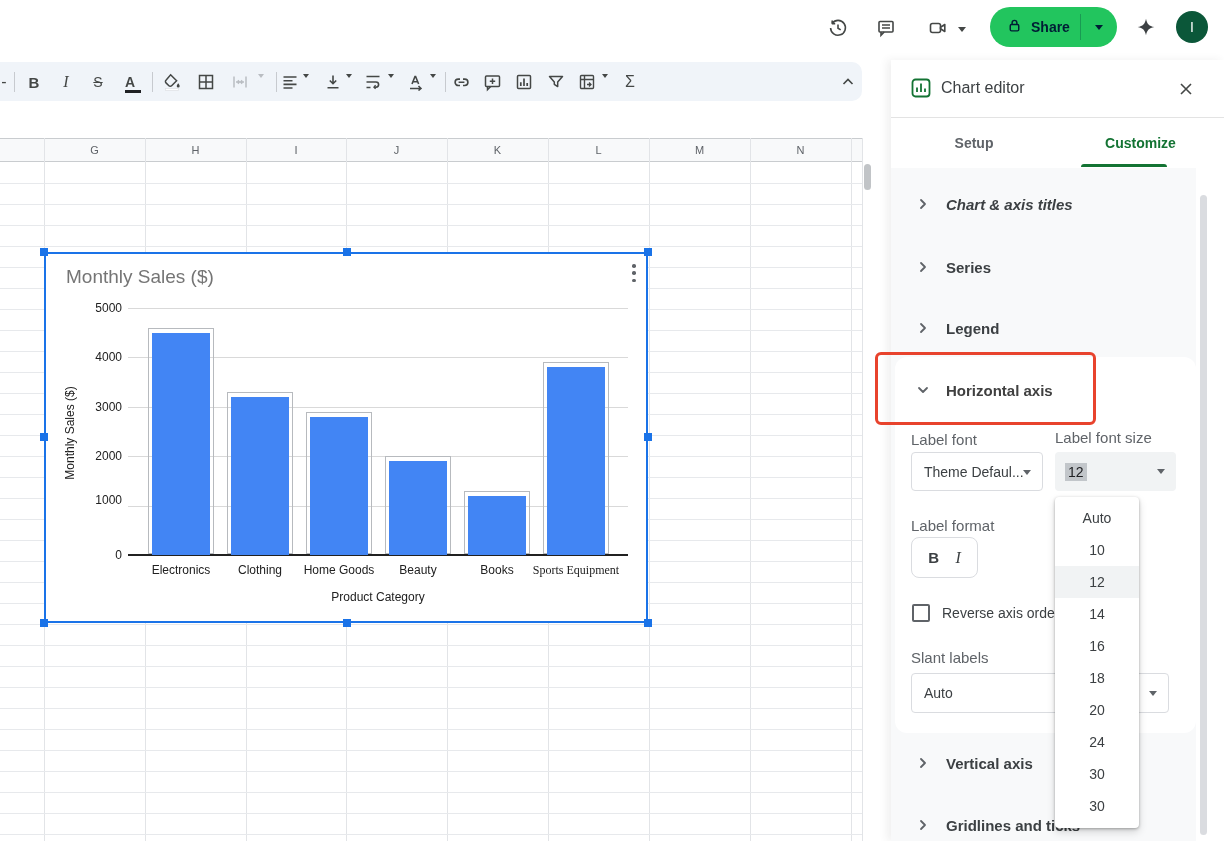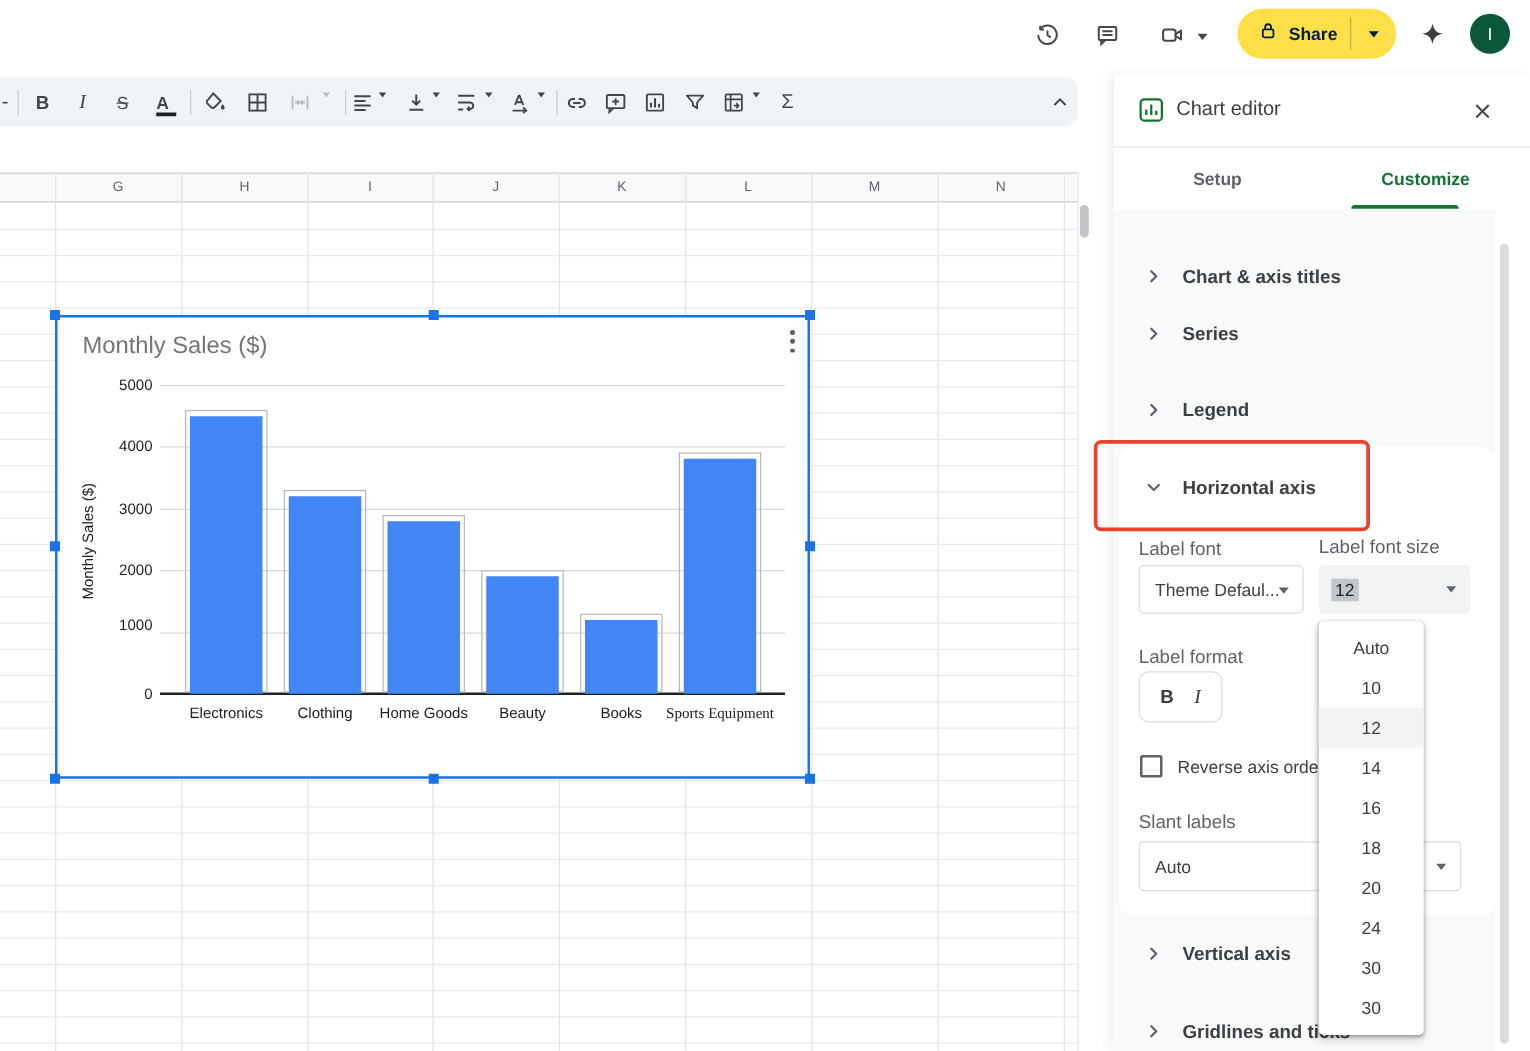--- a/index.html
+++ b/index.html
@@ -3,21 +3,21 @@
 <meta charset="utf-8">
 <style>
   * { box-sizing: border-box; margin:0; padding:0; }
   html,body { width:1224px; height:841px; }
   body { position:relative; font-family:"Liberation Sans", sans-serif; background:#fff; overflow:hidden; }
   .abs { position:absolute; }
 
   
   .iconbtn { display:flex; align-items:center; justify-content:center; border-radius:50%; cursor:pointer; }
   .caret { width:0; height:0; border:4px solid transparent; border-top:5px solid #444746; margin-top:5px; }
-  .share-pill { left:990px; top:7px; width:127px; height:40px; background:#fde047; border-radius:20px; display:flex; align-items:center; z-index:3;}
+  .share-pill { left:990px; top:7px; width:127px; height:40px; background:#22c55e; border-radius:20px; display:flex; align-items:center; z-index:3;}
   .share-main { display:flex; align-items:center; gap:8px; padding:0 10px 0 16px; height:100%; cursor:pointer; }
   .share-txt { font-size:14px; font-weight:700; color:#001d35; }
   .share-div { width:1px; height:26px; background:rgba(0,29,53,.25); }
   .share-caret-zone { flex:1; display:flex; justify-content:center; cursor:pointer; }
   .share-caret-zone .caret{ border-top-color:#001d35; }
   .avatar { left:1176px; top:11px; width:32px; height:32px; border-radius:50%; background:#0b5739; color:#fff; font-size:14px; display:flex; align-items:center; justify-content:center; cursor:pointer; }
 
   
   .toolbar { left:0; top:62px; width:862px; height:39px; background:#f0f4f9; border-radius:0 10px 10px 0; z-index:2; }
   .tbtn { position:absolute; top:7px; width:26px; height:26px; display:flex; align-items:center; justify-content:center; border-radius:4px; cursor:pointer; color:#444746; }
@@ -293,20 +293,21 @@
 <div class="abs sheet-scroll"></div>
 
 <div class="abs chart" id="chart">
   <div class="chart-title">Monthly Sales ($)</div>
   <div class="dots">
       <i></i>
       <i></i>
       <i></i>
     </div>
   <div class="ytitle">Monthly Sales ($)</div>
+  <div class="xtitle">Product Category</div>
   <div id="plot">
       <div class="gridline" style="left: 84px; top: 56px; width: 500px;"></div>
       <div class="ticklbl" style="left: 30px; top: 49px;">5000</div>
       <div class="gridline" style="left: 84px; top: 105.4px; width: 500px;"></div>
       <div class="ticklbl" style="left: 30px; top: 98.4px;">4000</div>
       <div class="gridline" style="left: 84px; top: 154.8px; width: 500px;"></div>
       <div class="ticklbl" style="left: 30px; top: 147.8px;">3000</div>
       <div class="gridline" style="left: 84px; top: 204.2px; width: 500px;"></div>
       <div class="ticklbl" style="left: 30px; top: 197.2px;">2000</div>
       <div class="gridline" style="left: 84px; top: 253.6px; width: 500px;"></div>
@@ -357,21 +358,21 @@
   <svg width="16" height="16" viewBox="0 0 16 16" stroke="#444746" stroke-width="1.6">
       <path d="M3 3l10 10M13 3L3 13"></path>
     </svg>
 </div>
 <div class="abs p pdiv"></div>
 <div class="abs p tab inactive" style="left:891px;width:166px;">Setup</div>
 <div class="abs p tab active" style="left:1057px;width:167px;">Customize</div>
 <div class="abs p tab-underline"></div>
 <div class="abs p content-bg"></div>
 <div id="sections-top">
-    <div class="abs section" style="top: 201px;">
+    <div class="abs section" style="top: 184px; font-style: italic;">
       <svg width="14" height="14" viewBox="0 0 14 14" fill="none" stroke="#5f6368" stroke-width="1.8" stroke-linecap="round" stroke-linejoin="round">
         <path d="M5 3l4 4-4 4"></path>
       </svg>
       <span class="lbl">Chart &amp; axis titles</span>
     </div>
     <div class="abs section" style="top: 247px;">
       <svg width="14" height="14" viewBox="0 0 14 14" fill="none" stroke="#5f6368" stroke-width="1.8" stroke-linecap="round" stroke-linejoin="round">
         <path d="M5 3l4 4-4 4"></path>
       </svg>
       <span class="lbl">Series</span>

